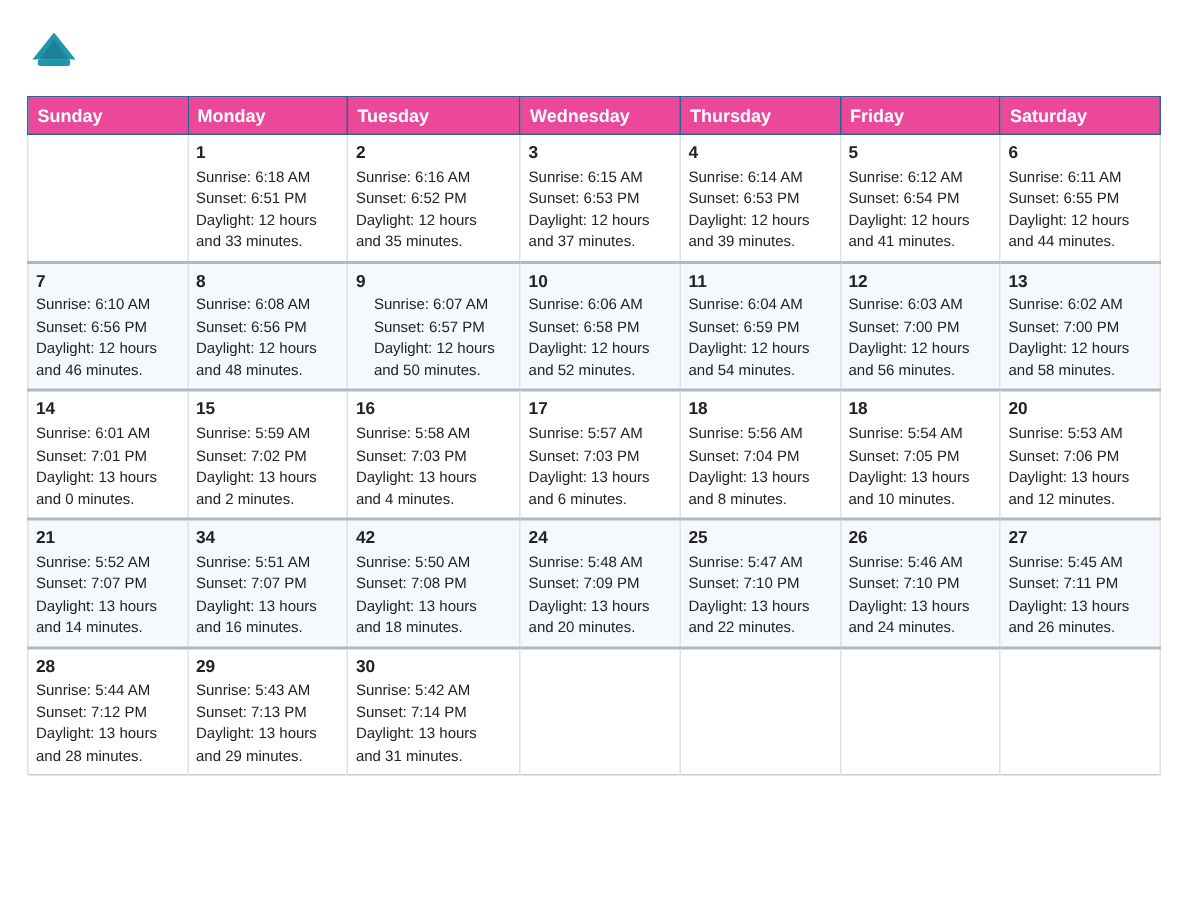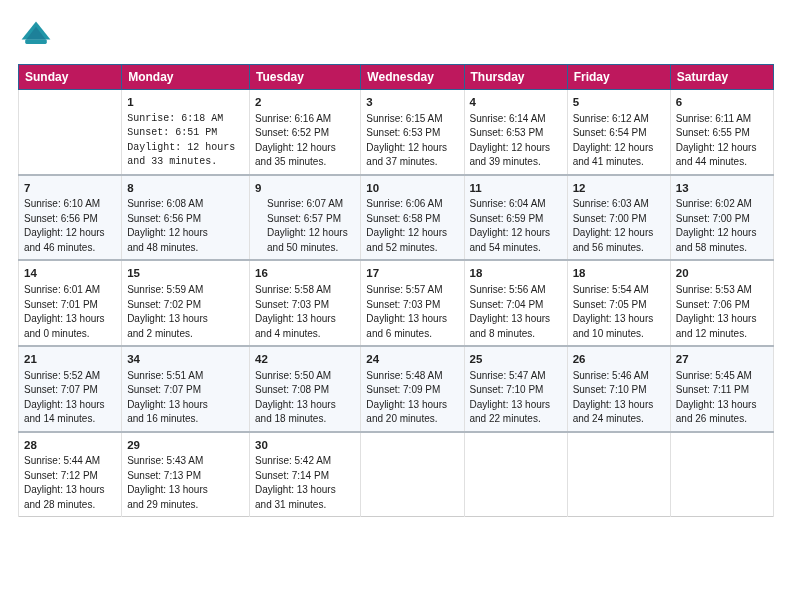--- a/index.html
+++ b/index.html
@@ -48,21 +48,21 @@
       font-size: 16px;
       color: #1a3a5c;
       font-weight: normal;
     }
     table {
       width: 100%;
       border-collapse: collapse;
       font-size: 10.5px;
     }
     thead tr th {
-      background-color: #be185d;
+      background-color: #ec4899;
       color: #fff;
       font-weight: bold;
       text-align: left;
       padding: 5px 6px;
       font-size: 12px;
       border: 1px solid #2a6496;
     }
     tbody tr {
       border-bottom: 1px solid #ccc;
     }
@@ -131,21 +131,21 @@
           <th>Friday</th>
           <th>Saturday</th>
         </tr>
     </thead>
     <tbody id="cal-body">
     <tr>
           <td class="empty-cell">&nbsp;</td>
           <td>
             <div class="cell-content">
               <span class="day-number">1</span>
-              <span class="info" style="white-space: pre-line; font-family: Liberation Mono, monospace;">Sunrise: 6:18 AM
+              <span class="info" style="white-space: pre-line;">Sunrise: 6:18 AM
 Sunset: 6:51 PM
 Daylight: 12 hours
 and 33 minutes.</span>
             </div>
           </td>
           <td>
             <div class="cell-content">
               <span class="day-number">2</span>
               <span class="info" style="white-space: pre-line;">Sunrise: 6:16 AM
 Sunset: 6:52 PM

